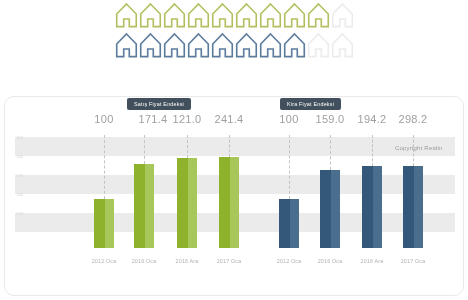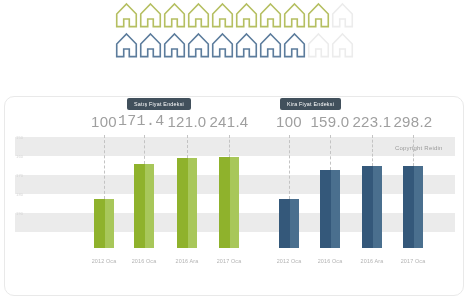--- a/index.html
+++ b/index.html
@@ -110,21 +110,21 @@
   .bar.blue  .left  { background: #34587a; }
   .bar.blue  .right { background: #4a6f8e; }
 
   
   .value-label {
     position: absolute;
     top: 0;
     width: 46px;
     margin-left: -23px;
     text-align: center;
-    font-size: 15px;
+    font-size: 11px;
     color: #9f9f9f;
     letter-spacing: .3px;
   }
 
   
   .cat-label {
     position: absolute;
     width: 54px;
     margin-left: -27px;
     text-align: center;
@@ -237,21 +237,21 @@
         <span class="left"></span>
         <span class="right"></span>
       </div>
       <div class="value-label" style="left: 99px; top: 16px;">100</div>
       <div class="cat-label" style="left: 99px; top: 161px;">2012 Oca</div>
       <div class="guide" style="left: 139px; top: 38px; height: 29.3902px;"></div>
       <div class="bar green" style="left: 129px; height: 83.6098px;">
         <span class="left"></span>
         <span class="right"></span>
       </div>
-      <div class="value-label" style="left: 136px; top: 16px; font-family: Liberation Mono, monospace;">171.4</div>
+      <div class="value-label" style="left: 148px; top: 16px;">171.4</div>
       <div class="cat-label" style="left: 139px; top: 161px;">2016 Oca</div>
       <div class="guide" style="left: 182px; top: 38px; height: 22.8049px;"></div>
       <div class="bar green" style="left: 172px; height: 90.1951px;">
         <span class="left"></span>
         <span class="right"></span>
       </div>
       <div class="value-label" style="left: 182px; top: 16px;">121.0</div>
       <div class="cat-label" style="left: 182px; top: 161px;">2016 Ara</div>
       <div class="guide" style="left: 224px; top: 38px; height: 21.9756px;"></div>
       <div class="bar green" style="left: 214px; height: 91.0244px;">
@@ -273,21 +273,21 @@
         <span class="left"></span>
         <span class="right"></span>
       </div>
       <div class="value-label" style="left: 325px; top: 16px;">159.0</div>
       <div class="cat-label" style="left: 325px; top: 161px;">2016 Oca</div>
       <div class="guide" style="left: 367px; top: 38px; height: 30.6098px;"></div>
       <div class="bar blue" style="left: 357px; height: 82.3902px;">
         <span class="left"></span>
         <span class="right"></span>
       </div>
-      <div class="value-label" style="left: 367px; top: 16px;">223.1</div>
+      <div class="value-label" style="left: 367px; top: 16px;">194.2</div>
       <div class="cat-label" style="left: 367px; top: 161px;">2016 Ara</div>
       <div class="guide" style="left: 408px; top: 38px; height: 30.7073px;"></div>
       <div class="bar blue" style="left: 398px; height: 82.2927px;">
         <span class="left"></span>
         <span class="right"></span>
       </div>
       <div class="value-label" style="left: 408px; top: 16px;">298.2</div>
       <div class="cat-label" style="left: 408px; top: 161px;">2017 Oca</div>
       <div class="badge" style="left: 275px; top: 1px;">Kira Fiyat Endeksi</div>
     </div>

